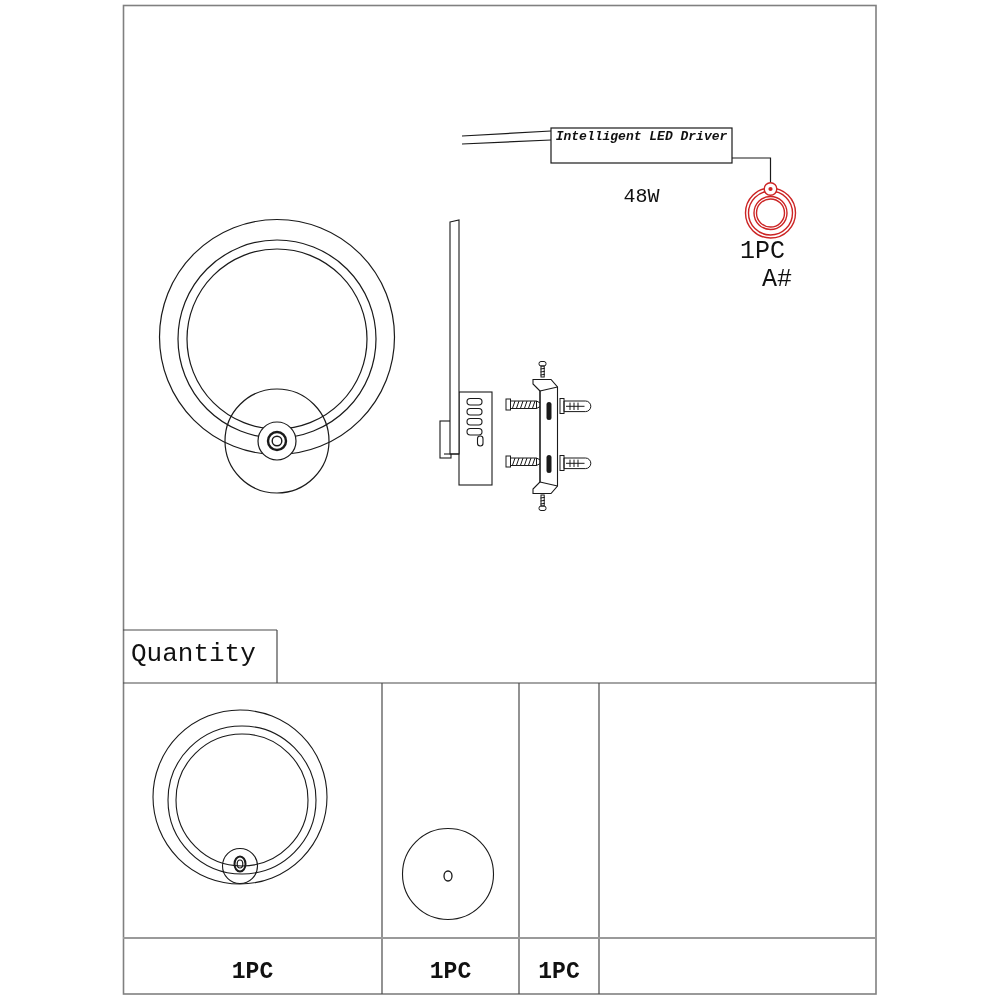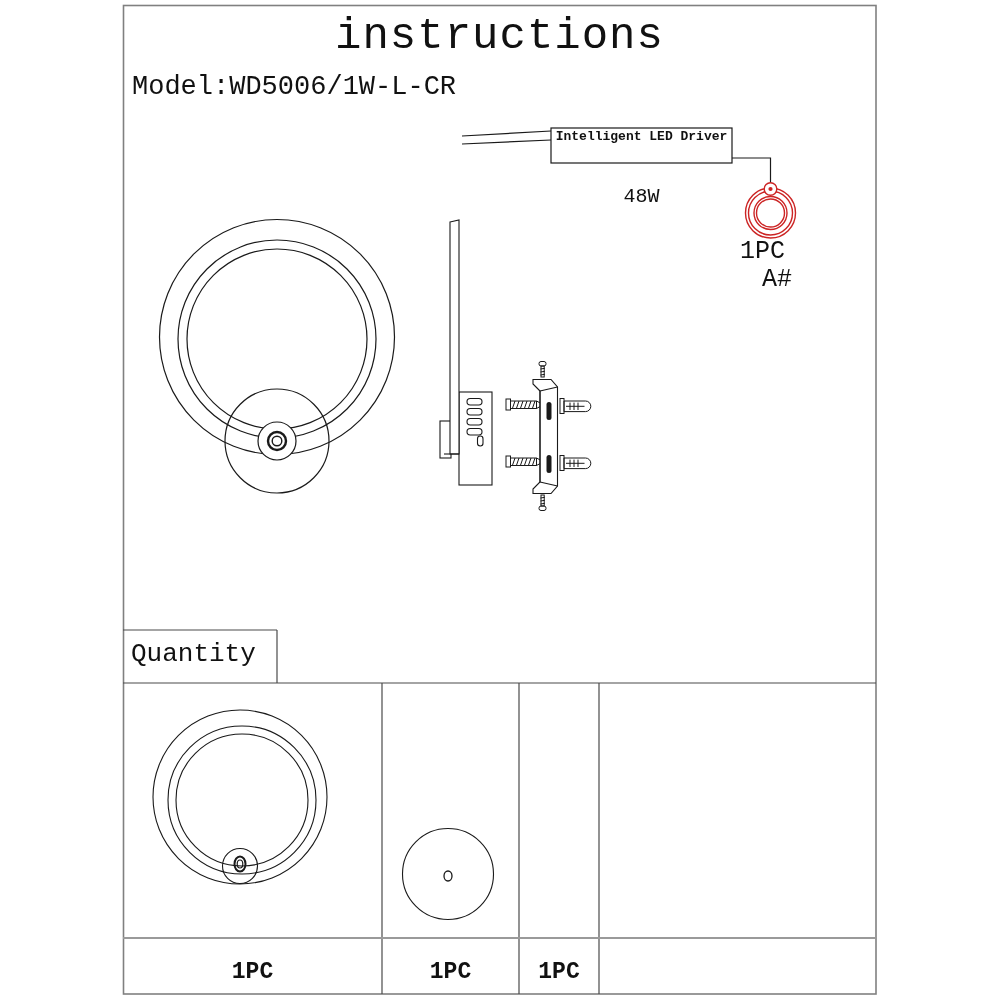--- a/index.html
+++ b/index.html
@@ -8,21 +8,21 @@
   .txt{
     position:absolute;
     font-family:"Liberation Mono","DejaVu Sans Mono",monospace;
     color:#111111;
     white-space:nowrap;
     line-height:1;
   }
   .center{text-align:center;}
   .title{left:123px;top:14px;width:753px;font-size:44px;letter-spacing:1px;}
   .model{left:132px;top:74px;font-size:27px;}
-  .drv-label{left:551px;top:130px;width:181px;font-size:13px;font-weight:700;}
+  .drv-label{left:551px;top:130px;width:181px;font-size:13px;font-weight:700;font-style:italic;}
   .drv-watt{left:551px;top:143px;width:181px;font-size:20px;margin-top:44px;}
   .conn-qty{left:740px;top:239px;font-size:25px;}
   .conn-code{left:762px;top:267px;font-size:25px;}
   .qty-header{left:131px;top:641px;font-size:26px;}
   .cell-qty{font-size:23px;font-weight:700;top:961px;}
   .cell1{left:123px;width:259px;}
   .cell2{left:382px;width:137px;}
   .cell3{left:519px;width:80px;}
 </style>
 </head>
@@ -140,22 +140,20 @@
       <circle cx="240" cy="866" r="17.5"></circle>
       <ellipse cx="240" cy="864" rx="5.5" ry="7.5" stroke-width="2"></ellipse>
       <ellipse cx="240" cy="864" rx="2.8" ry="4" stroke-width="1.2"></ellipse>
     </g>
     <g stroke="#1a1a1a" fill="none" stroke-width="1.1">
       <circle cx="448" cy="874" r="45.5"></circle>
       <ellipse cx="448" cy="876" rx="4" ry="5" stroke-width="1.3"></ellipse>
     </g>
   </svg>
 
-  <div class="txt title center">instructions</div>
-  <div class="txt model">Model:WD5006/1W-L-CR</div>
 
   <div class="txt drv-label center">Intelligent LED Driver</div>
   <div class="txt drv-watt center">48W</div>
 
   <div class="txt conn-qty">1PC</div>
   <div class="txt conn-code">A#</div>
 
   <div class="txt qty-header">Quantity</div>
 
   <div class="txt cell-qty cell1 center">1PC</div>

